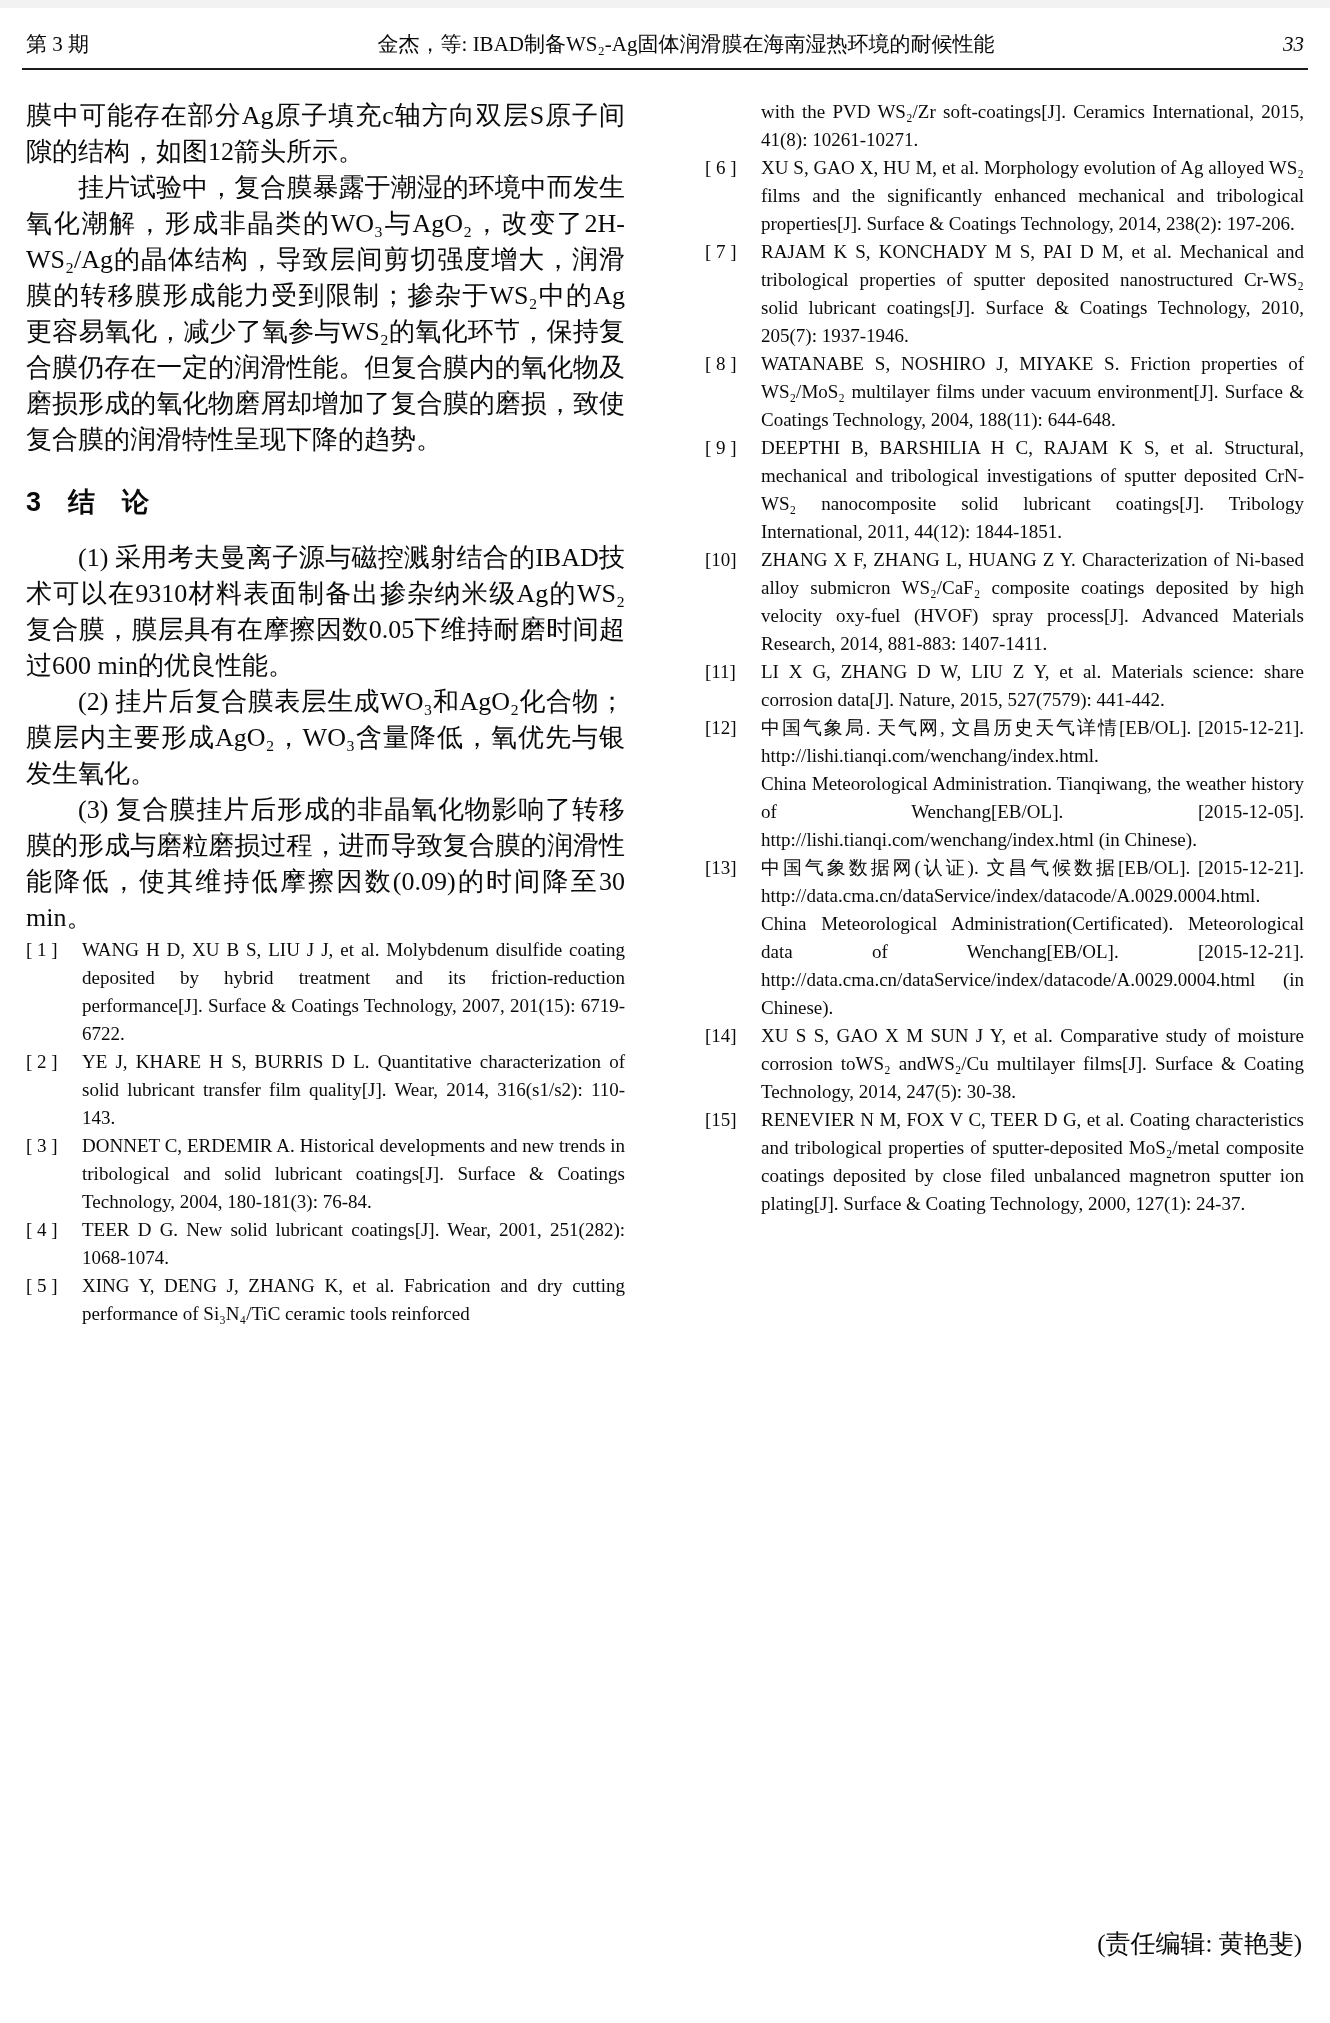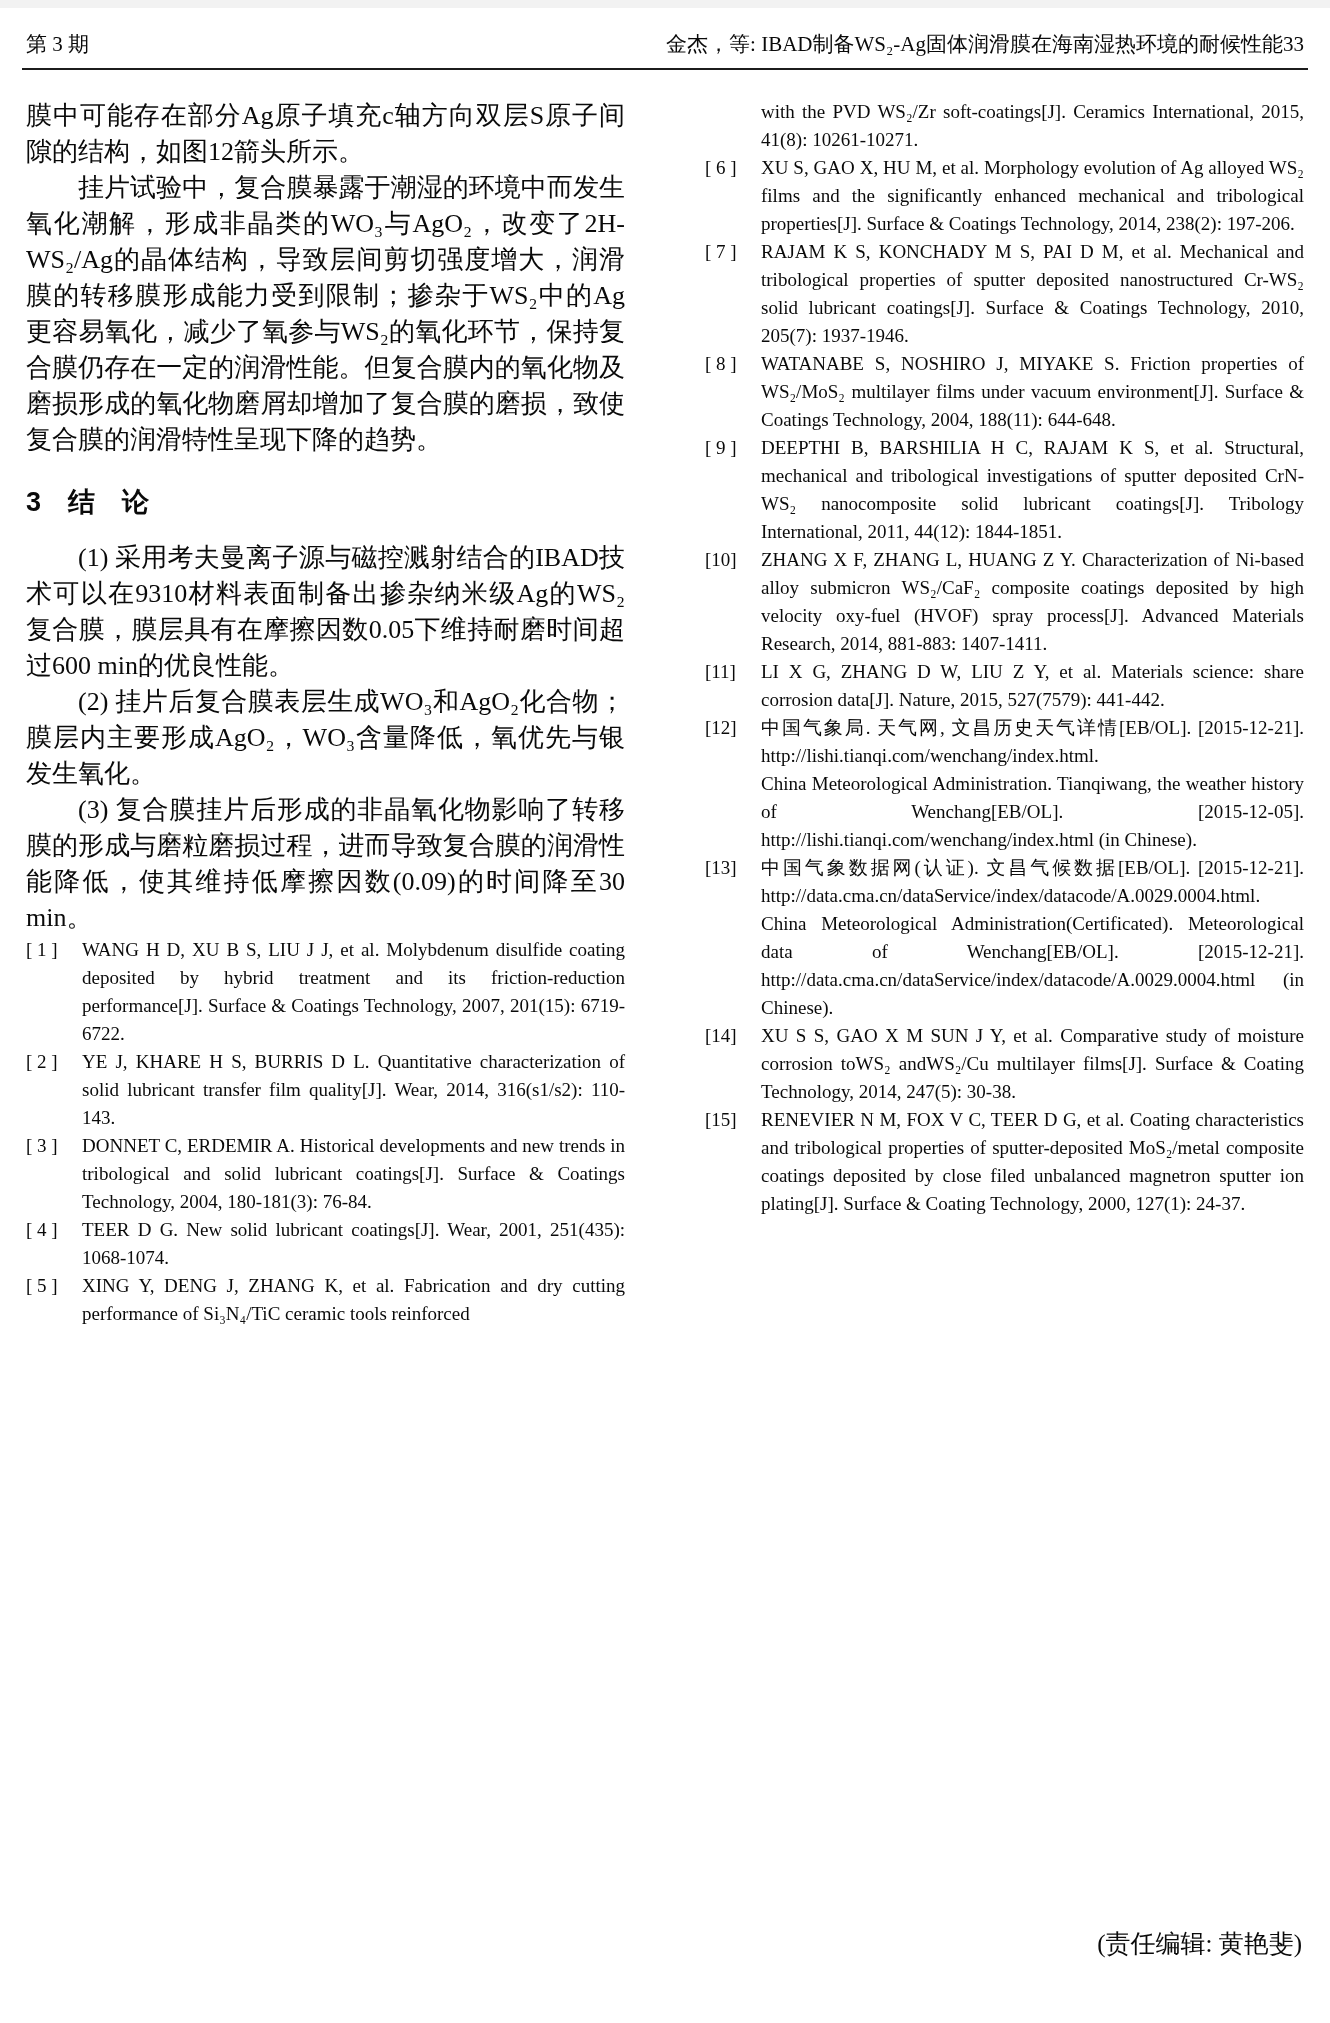--- a/index.html
+++ b/index.html
@@ -17,22 +17,22 @@
   .header {
     display: flex;
     justify-content: space-between;
     align-items: baseline;
     margin: 0 22px;
     padding: 22px 4px 10px 4px;
     border-bottom: 2px solid #1c1c1c;
     font-size: 21px;
   }
   .header .issue { flex: 0 0 auto; }
-  .header .running-title { flex: 1 1 auto; text-align: right; font-size: 21px; }
-  .header .page-no { flex: 0 0 auto; }
+  .header .running-title { flex: 1 1 auto; text-align: center; font-size: 21px; }
+  .header .page-no { flex: 0 0 auto; font-style: italic; }
   .columns {
     display: flex;
     gap: 80px;
     padding: 28px 26px 0 26px;
   }
   .col { flex: 1 1 0; min-width: 0; }
   .body-cn {
     font-size: 26px;
     line-height: 36px;
     text-align: justify;
@@ -102,21 +102,21 @@
       <div class="ref">
         <span class="ref-label">[ 2 ]</span>
         <span class="ref-text">YE J, KHARE H S, BURRIS D L. Quantitative characterization of solid lubricant transfer film quality[J]. Wear, 2014, 316(s1/s2): 110-143.</span>
       </div>
       <div class="ref">
         <span class="ref-label">[ 3 ]</span>
         <span class="ref-text">DONNET C, ERDEMIR A. Historical developments and new trends in tribological and solid lubricant coatings[J]. Surface &amp; Coatings Technology, 2004, 180-181(3): 76-84.</span>
       </div>
       <div class="ref">
         <span class="ref-label">[ 4 ]</span>
-        <span class="ref-text">TEER D G. New solid lubricant coatings[J]. Wear, 2001, 251(435): 1068-1074.</span>
+        <span class="ref-text">TEER D G. New solid lubricant coatings[J]. Wear, 2001, 251(282): 1068-1074.</span>
       </div>
       <div class="ref">
         <span class="ref-label">[ 5 ]</span>
         <span class="ref-text">XING Y, DENG J, ZHANG K, et al. Fabrication and dry cutting performance of Si₃N₄/TiC ceramic tools reinforced</span>
       </div>
     </div>
 
     <div class="col">
       <div class="ref-cont">with the PVD WS₂/Zr soft-coatings[J]. Ceramics International, 2015, 41(8): 10261-10271.</div>
 

